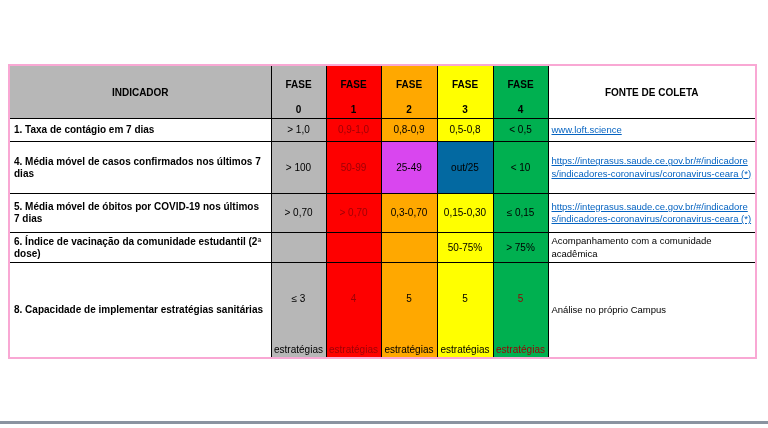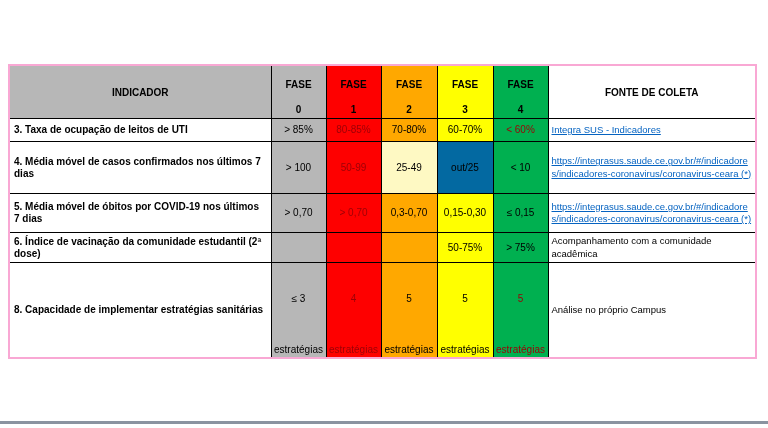--- a/index.html
+++ b/index.html
@@ -75,34 +75,34 @@
           <div>3</div>
         </th>
         <th class="ph-h" style="background: rgb(0, 176, 80);">
           <div>FASE</div>
           <div>4</div>
         </th>
         <th class="src-h">FONTE DE COLETA</th>
       </tr>
     </thead>
     <tbody id="tbody">
-        <tr class="r3">
-          <td class="ind">3. Taxa de ocupação de leitos de UTI</td>
-          <td class="phase" style="background: rgb(183, 183, 183); color: rgb(0, 0, 0);">&gt; 85%</td>
-          <td class="phase" style="background: rgb(254, 0, 0); color: rgb(156, 0, 6);">80-85%</td>
-          <td class="phase" style="background: rgb(255, 168, 0); color: rgb(0, 0, 0);">70-80%</td>
-          <td class="phase" style="background: rgb(255, 255, 0); color: rgb(0, 0, 0);">60-70%</td>
-          <td class="phase" style="background: rgb(0, 176, 80); color: rgb(156, 0, 6);">&lt; 60%</td>
-          <td class="src"><a href="#" style="color: rgb(5, 99, 193);">Integra SUS - Indicadores</a></td>
+        <tr class="r1">
+          <td class="ind">1. Taxa de contágio em 7 dias</td>
+          <td class="phase" style="background: rgb(183, 183, 183); color: rgb(0, 0, 0);">&gt; 1,0</td>
+          <td class="phase" style="background: rgb(254, 0, 0); color: rgb(156, 0, 6);">0,9-1,0</td>
+          <td class="phase" style="background: rgb(255, 168, 0); color: rgb(0, 0, 0);">0,8-0,9</td>
+          <td class="phase" style="background: rgb(255, 255, 0); color: rgb(0, 0, 0);">0,5-0,8</td>
+          <td class="phase" style="background: rgb(0, 176, 80); color: rgb(0, 0, 0);">&lt; 0,5</td>
+          <td class="src"><a href="#" style="color: rgb(5, 99, 193);">www.loft.science</a></td>
         </tr>
         <tr class="r4">
           <td class="ind">4. Média móvel de casos confirmados nos últimos 7 dias</td>
           <td class="phase" style="background: rgb(183, 183, 183); color: rgb(0, 0, 0);">&gt; 100</td>
           <td class="phase" style="background: rgb(254, 0, 0); color: rgb(156, 0, 6);">50-99</td>
-          <td class="phase" style="background: #fef9c3; color: rgb(0, 0, 0);">25-49</td>
+          <td class="phase" style="background: #d946ef; color: rgb(0, 0, 0);">25-49</td>
           <td class="phase" style="background: #0369a1; color: rgb(0, 0, 0);">out/25</td>
           <td class="phase" style="background: rgb(0, 176, 80); color: rgb(0, 0, 0);">&lt; 10</td>
           <td class="src"><a href="#" style="color: rgb(5, 99, 193);">https://integrasus.saude.ce.gov.br/#/indicadores/indicadores-coronavirus/coronavirus-ceara (*)</a></td>
         </tr>
         <tr class="r5">
           <td class="ind">5. Média móvel de óbitos por COVID-19 nos últimos 7 dias</td>
           <td class="phase" style="background: rgb(183, 183, 183); color: rgb(0, 0, 0);">&gt; 0,70</td>
           <td class="phase" style="background: rgb(254, 0, 0); color: rgb(156, 0, 6);">&gt; 0,70</td>
           <td class="phase" style="background: rgb(255, 168, 0); color: rgb(0, 0, 0);">0,3-0,70</td>
           <td class="phase" style="background: rgb(255, 255, 0); color: rgb(0, 0, 0);">0,15-0,30</td>

